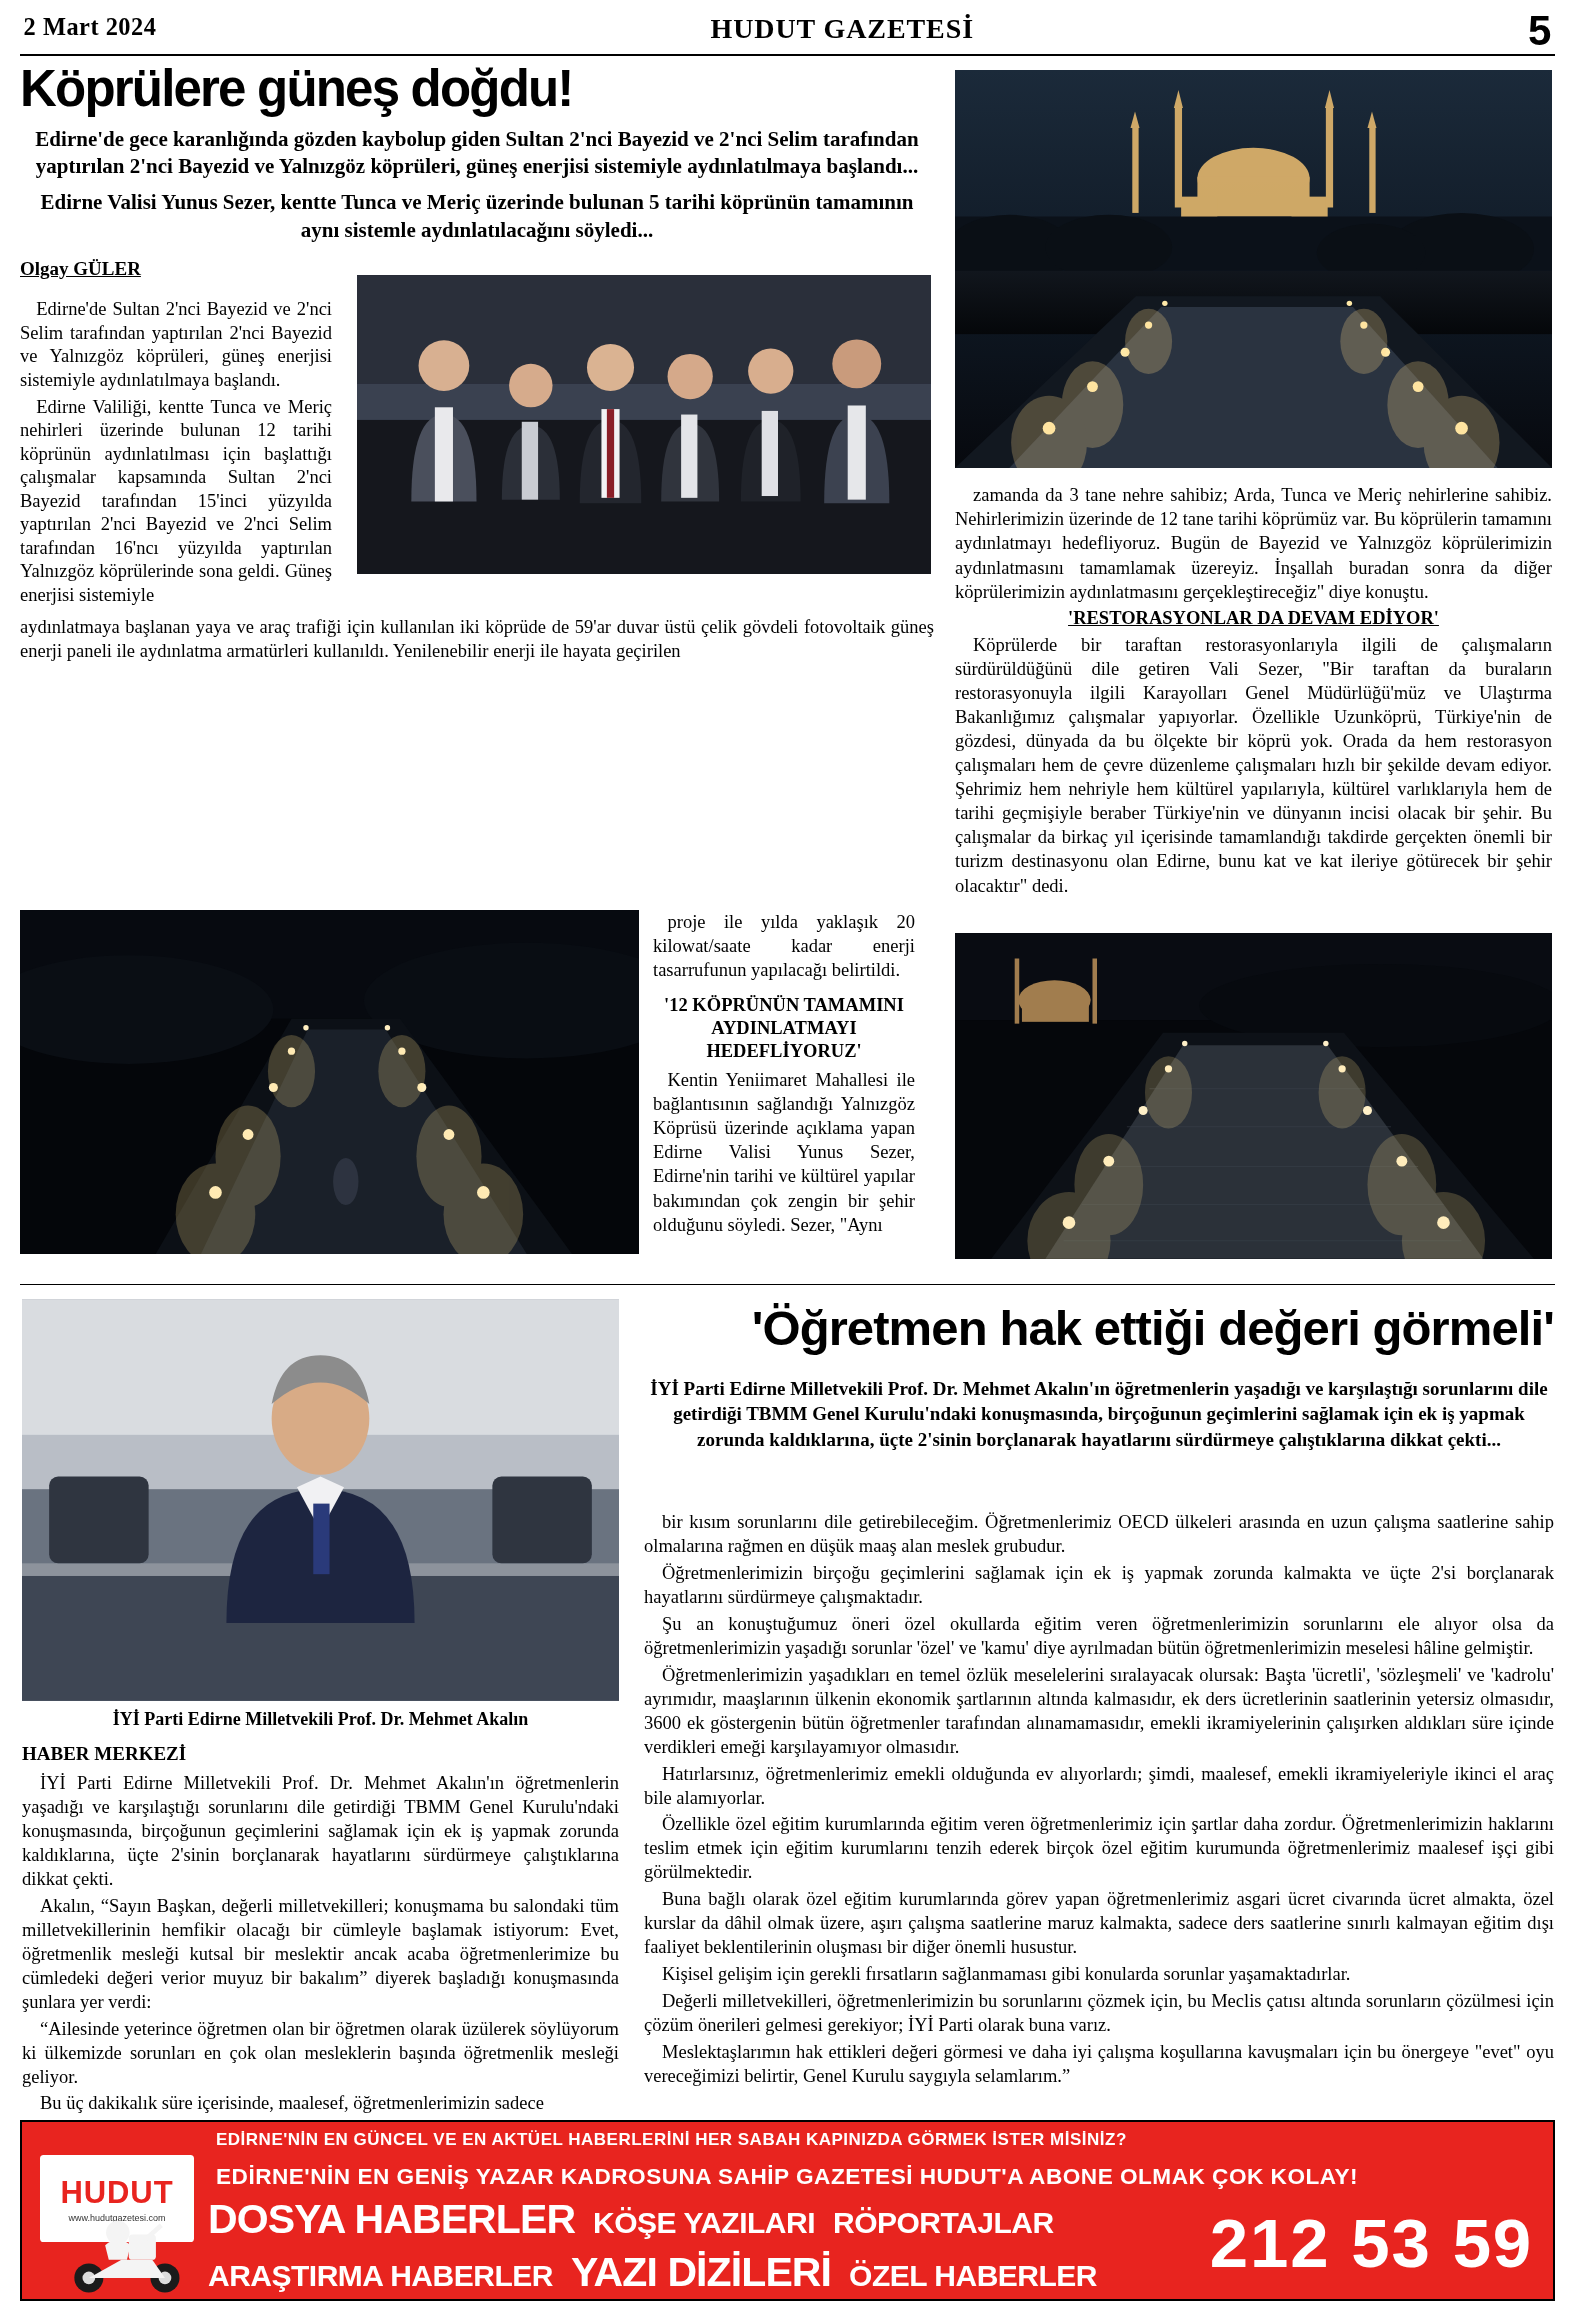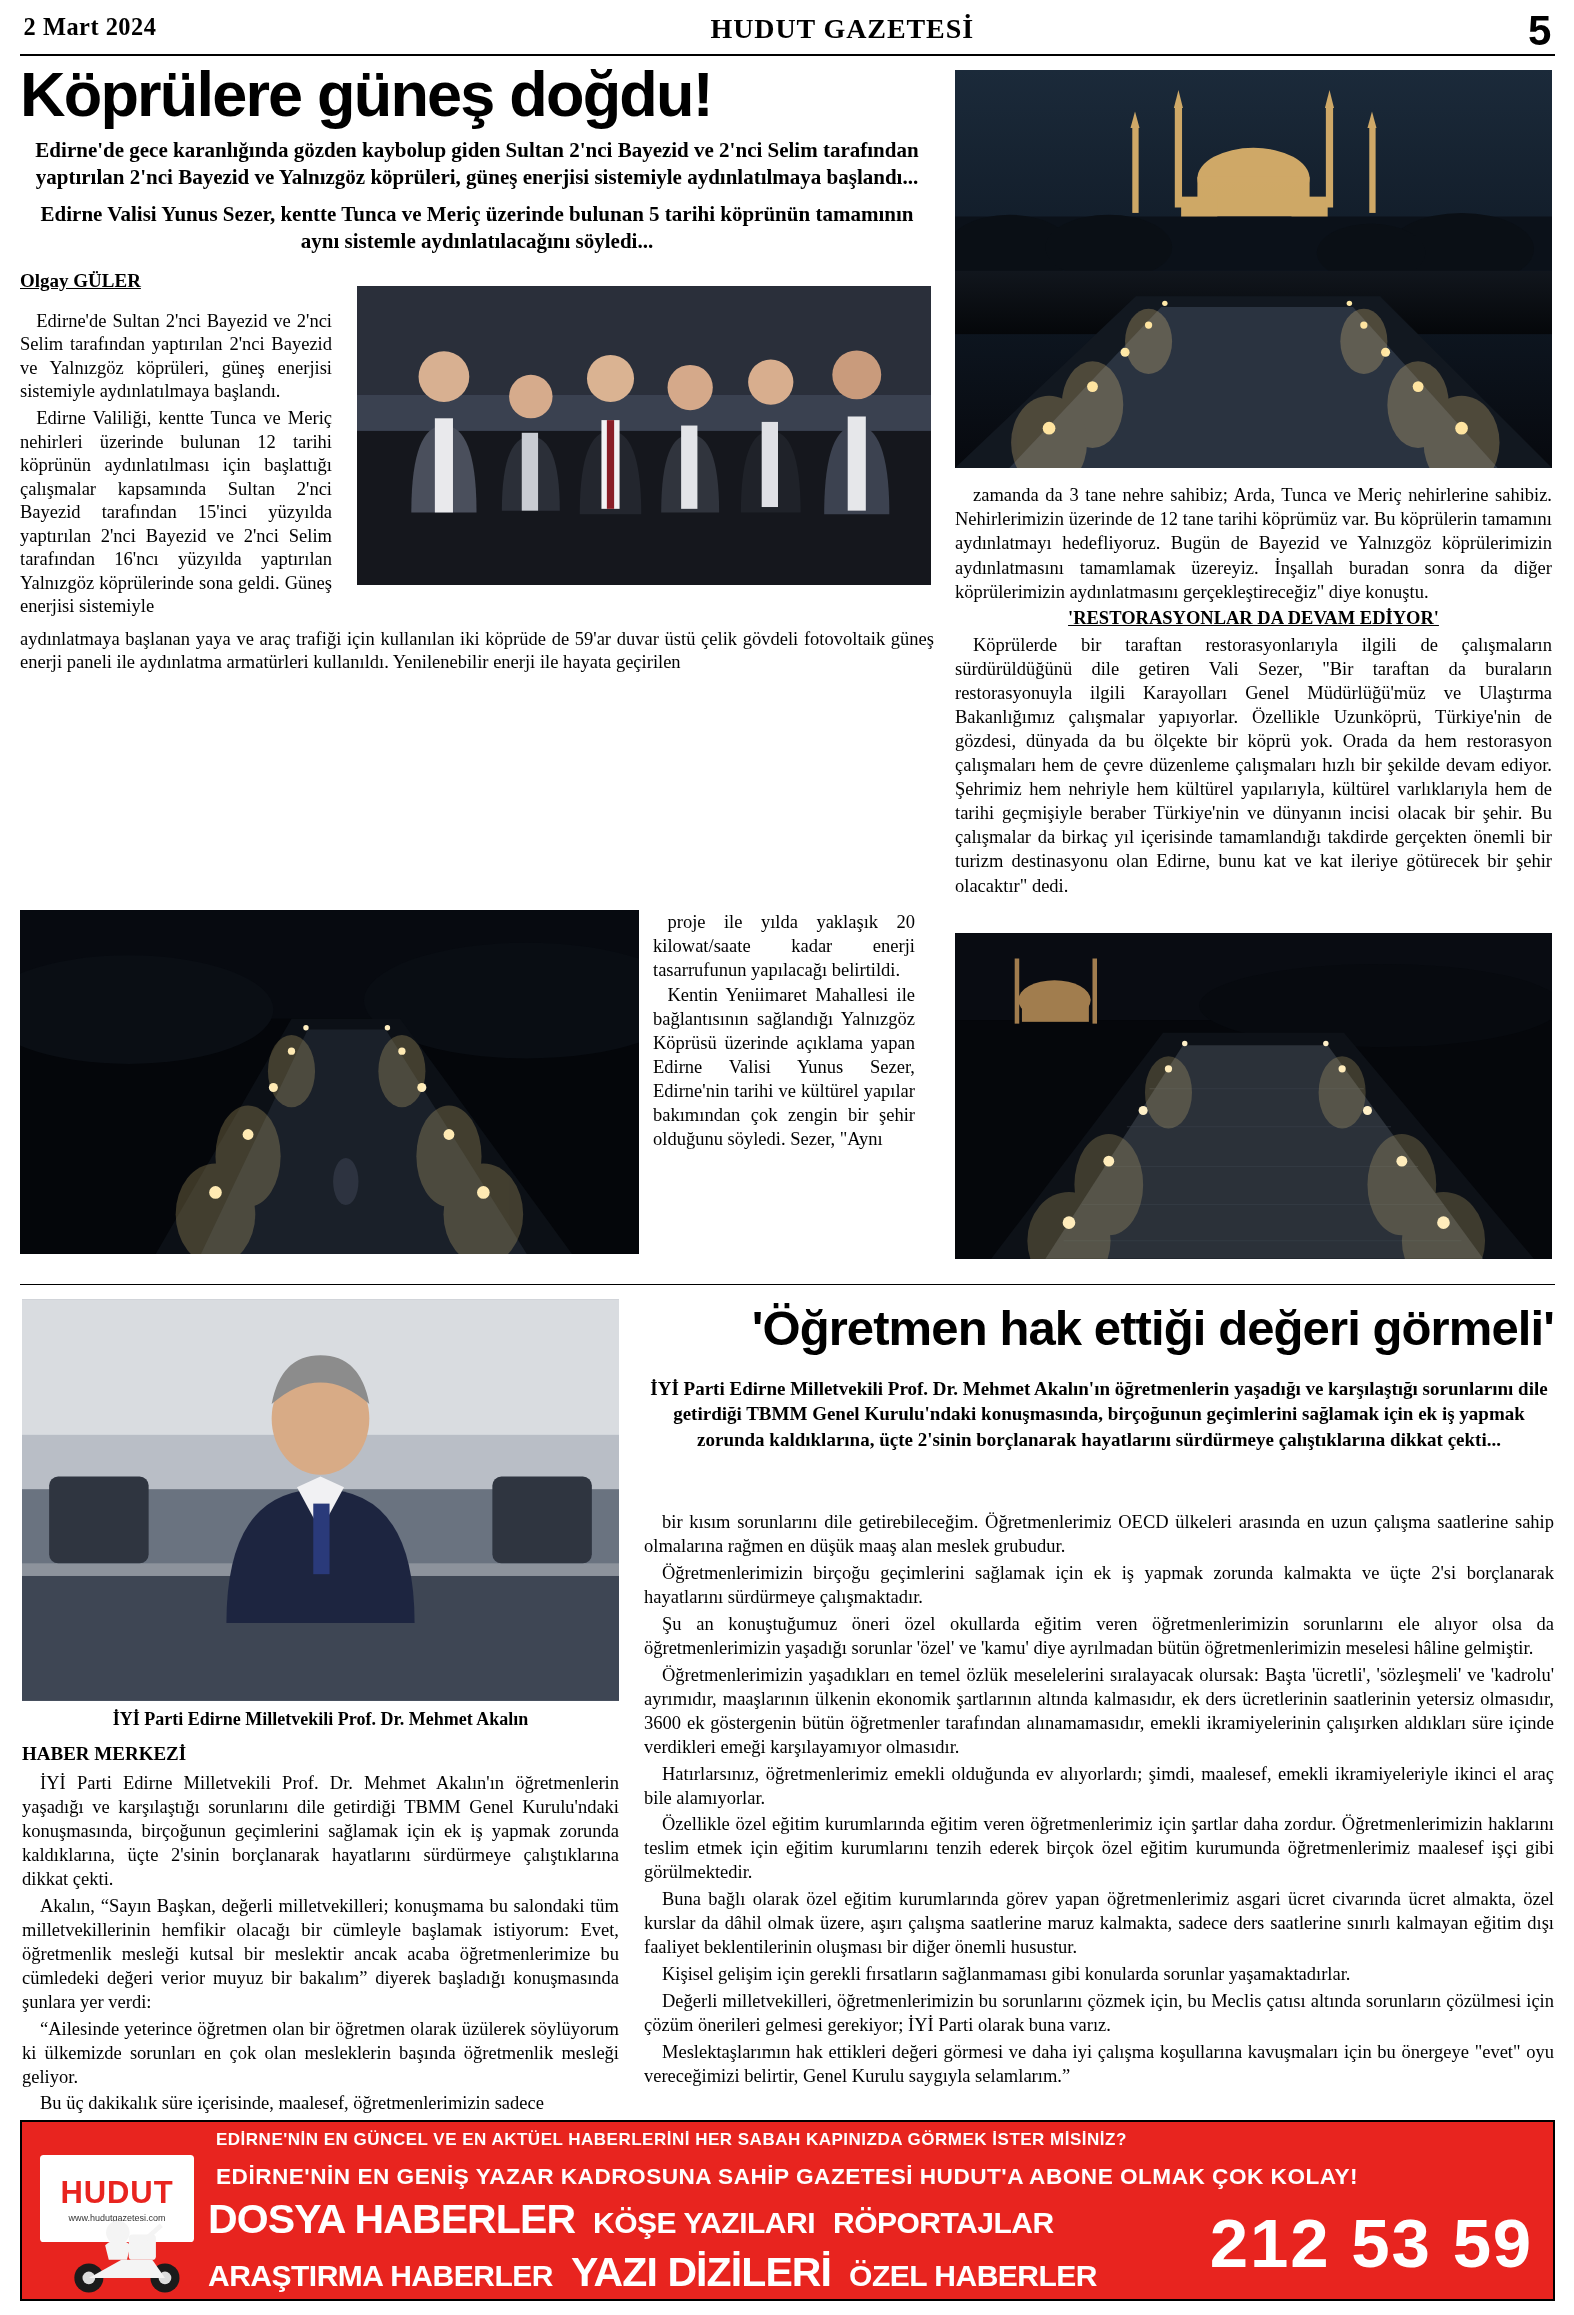--- a/index.html
+++ b/index.html
@@ -21,21 +21,21 @@
     border-bottom: 2.7px solid #000; padding: 7.2px 3.6px 5.4px 3.6px; margin-top: 5.4px;
   }
   .masthead .date { font-family: "Liberation Serif", serif; font-weight: bold; font-size: 24.4px; letter-spacing: 0.5px; }
   .masthead .paper-name { font-family: "Liberation Serif", serif; font-weight: bold; font-size: 28px; letter-spacing: 0.9px; }
   .masthead .page-no { font-family: "Liberation Sans", sans-serif; font-weight: bold; font-size: 42px; line-height: .85; }
 
   
   .headline {
     font-family: "Liberation Sans", sans-serif;
     font-weight: bold;
-    font-size: 63px;
+    font-size: 51px;
     line-height: .95;
     letter-spacing: -1.8px;
     margin: 9px 0 8px 0;
     width: 914px;
   }
 
   .spot {
     width: 914px;
     text-align: center;
     font-weight: bold;
@@ -343,20 +343,21 @@
           <ellipse cx="474" cy="272" rx="36" ry="56"></ellipse>
         <ellipse cx="216" cy="336" rx="44" ry="56"></ellipse>
           <ellipse cx="512" cy="336" rx="44" ry="56"></ellipse>
       </g>
       <ellipse cx="360" cy="300" rx="14" ry="26" fill="#2d3340"></ellipse>
     </svg>
   </div>
 
   <div class="mid-col">
     <p>proje ile yılda yaklaşık 20 kilowat/saate kadar enerji tasarrufunun yapılacağı belirtildi.</p>
+    <div class="mid-head">'12 KÖPRÜNÜN TAMAMINI AYDINLATMAYI HEDEFLİYORUZ'</div>
     <p>Kentin Yeniimaret Mahallesi ile bağlantısının sağlandığı Yalnızgöz Köprüsü üzerinde açıklama yapan Edirne Valisi Yunus Sezer, Edirne'nin tarihi ve kültürel yapılar bakımından çok zengin bir şehir olduğunu söyledi. Sezer, "Aynı</p>
   </div>
 
   <div class="photo-night-right">
     <svg width="597" height="326" viewBox="0 0 660 360">
       <rect width="660" height="360" fill="#05070b"></rect>
       <rect x="0" y="0" width="660" height="96" fill="#090c12"></rect>
       <g fill="#c89a5e" opacity="0.8">
         <ellipse cx="110" cy="74" rx="40" ry="22"></ellipse>
           <rect x="74" y="74" width="74" height="24"></rect>

